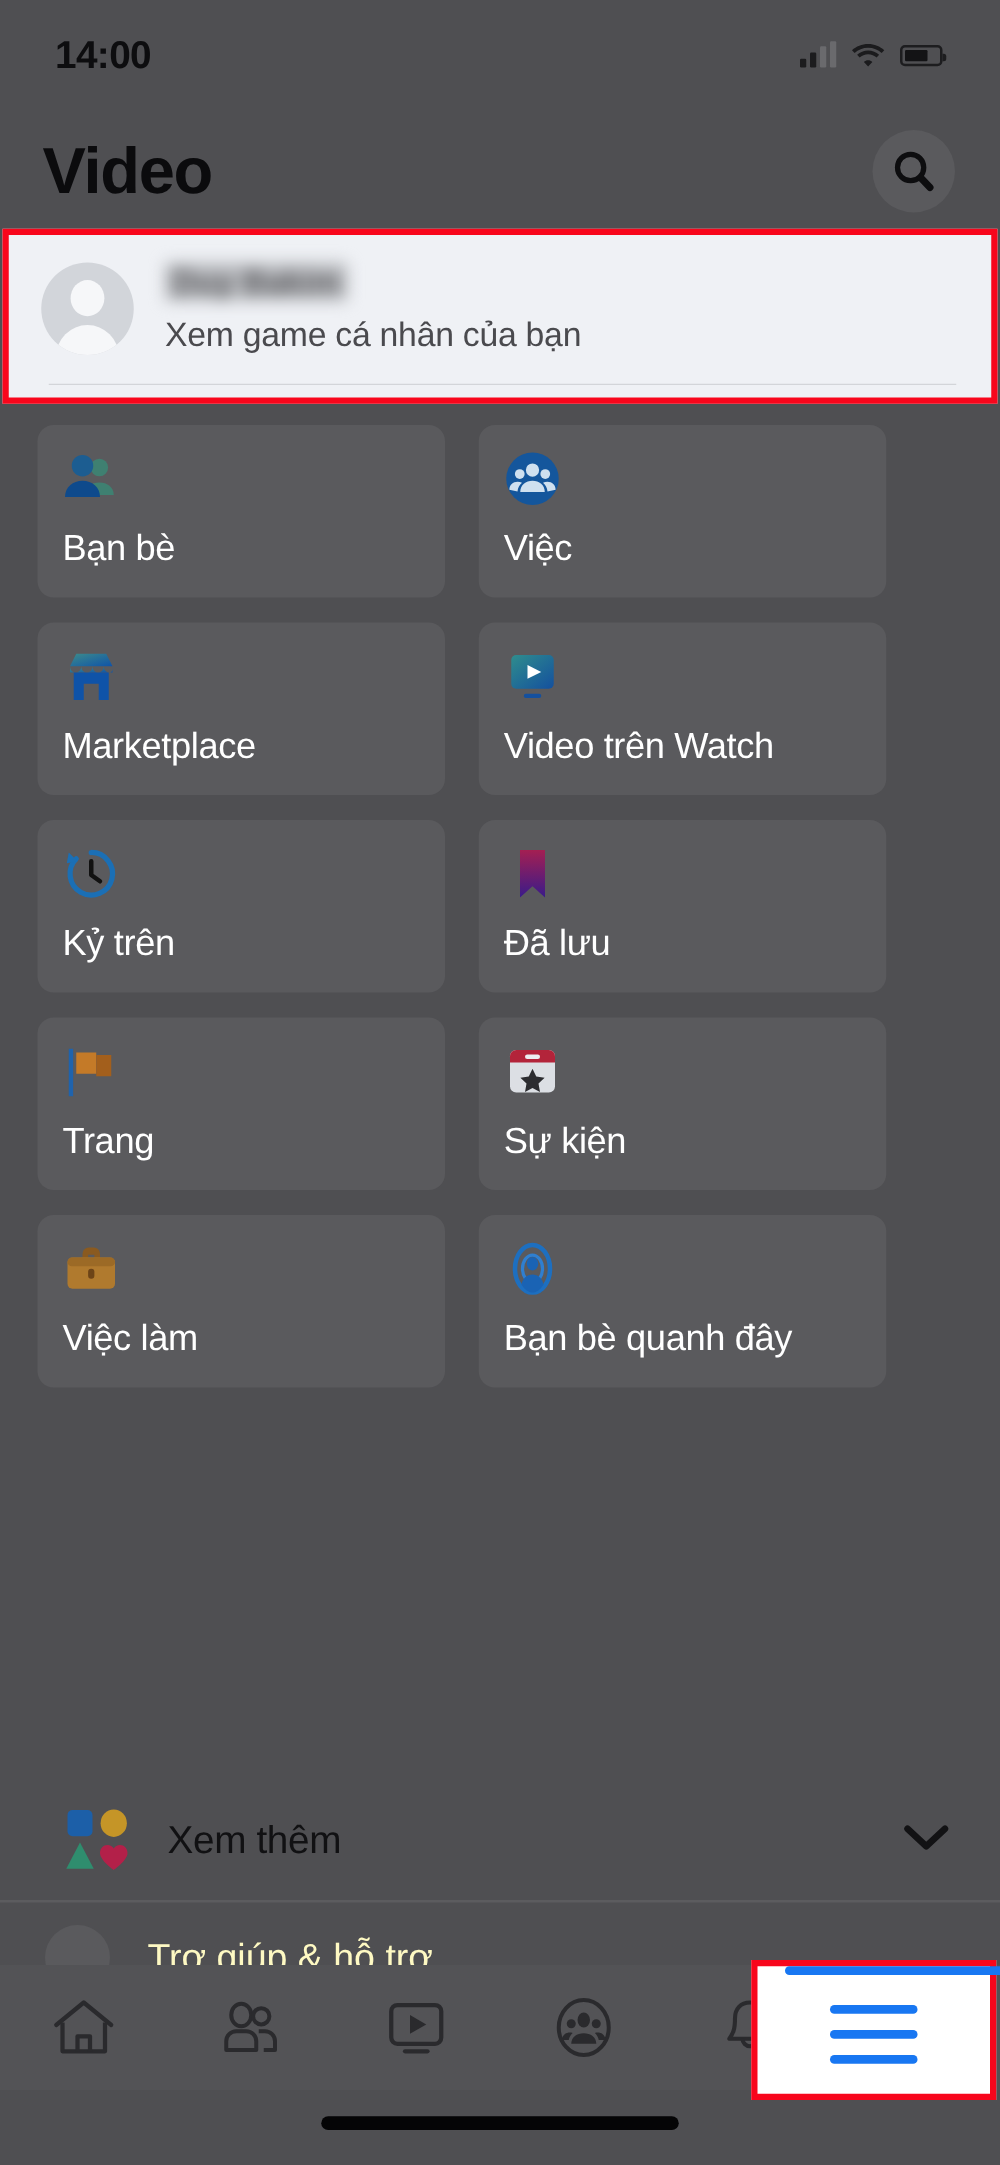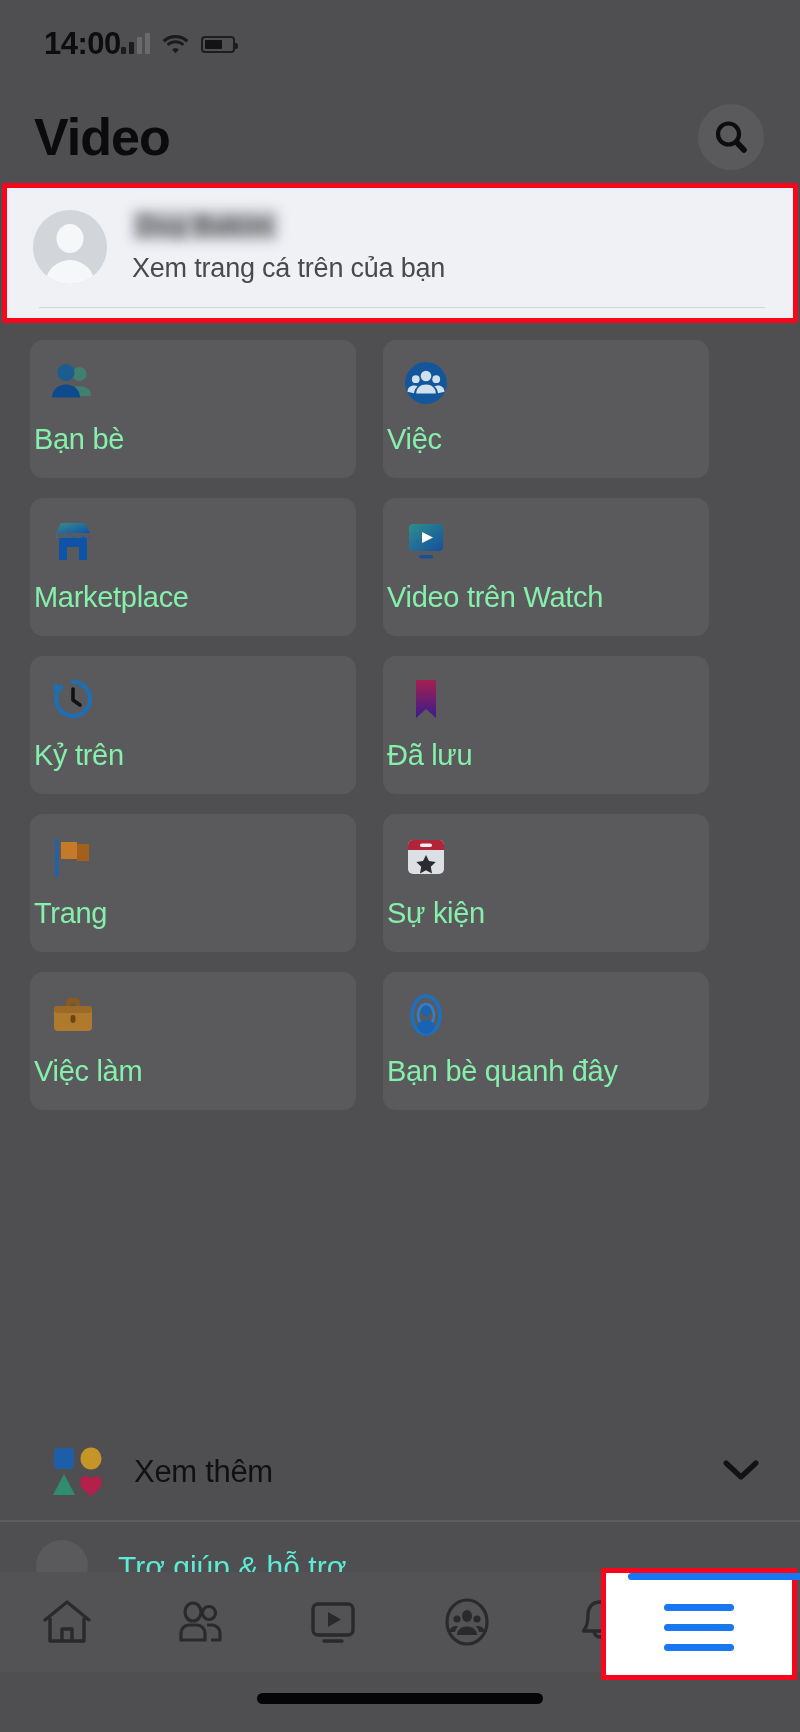--- a/index.html
+++ b/index.html
@@ -14,21 +14,21 @@
     width: 800px; height: 1732px;
     background: #4f4f52;
     overflow: hidden;
   }
   
 
   
   #status-bar {
     position: absolute; top: 0; left: 0;
     width: 800px; height: 88px;
-    display: flex; align-items: center; justify-content: flex-start;
+    display: flex; align-items: center; justify-content: space-between;
     padding: 0 46px 0 44px;
   }
   #status-time {
     font-size: 31px; font-weight: bold; color: #0d0d0f;
     letter-spacing: -0.5px;
   }
   #status-right { display: flex; align-items: center; gap: 12px; }
   .sig-bars { display: flex; align-items: flex-end; gap: 3px; height: 20px; }
   .sig-bars i { display: block; width: 5px; background: #1c1c1e; border-radius: 1px; }
   .sig-bars i:nth-child(1) { height: 7px; }
@@ -113,22 +113,22 @@
   }
   .tile {
     height: 138px;
     background: #5a5a5d;
     border-radius: 13px;
     padding: 20px 0 0 20px;
     position: relative;
   }
   .tile .ic { width: 46px; height: 46px; position: relative; }
   .tile .lbl {
-    position: absolute; left: 4px; bottom: 22px;
-    font-size: 29px; color: #86efac; letter-spacing: -0.3px;
+    position: absolute; left: 20px; bottom: 22px;
+    font-size: 29px; color: #ffffff; letter-spacing: -0.3px;
   }
 
   
   #see-more {
     position: absolute; top: 1424px; left: 0;
     width: 800px; height: 96px;
     display: flex; align-items: center;
     padding: 0 40px 0 52px;
   }
   #shapes-icon {
@@ -148,21 +148,21 @@
     position: absolute; top: 1528px; left: 0;
     width: 800px; height: 48px;
     display: flex; align-items: center; padding-left: 36px;
     overflow: hidden;
   }
   #cut-row .circ {
     width: 52px; height: 52px; border-radius: 50%; background: #5a5a5d;
     margin-top: 28px;
   }
   #cut-row .txt {
-    font-size: 30px; color: #5eead4; margin-left: 30px; margin-top: 30px;
+    font-size: 30px; color: #fef9c3; margin-left: 30px; margin-top: 30px;
     white-space: nowrap;
   }
 
   
   #bottom-nav {
     position: absolute; top: 1572px; left: 0;
     width: 800px; height: 100px;
     background: #535356;
     display: flex; align-items: center;
   }
@@ -228,21 +228,21 @@
   </div>
 
   <div id="profile-highlight">
     <div id="profile-row">
       <div id="avatar">
         <span class="head"></span>
           <span class="body"></span>
       </div>
       <div id="profile-text">
         <div id="profile-name">Duy Bakim</div>
-        <div id="profile-sub">Xem trang cá trên của bạn</div>
+        <div id="profile-sub">Xem game cá nhân của bạn</div>
       </div>
     </div>
     <div id="profile-divider"></div>
   </div>
 
   <div id="grid">
 
     <div class="tile">
       <div class="ic">
         <svg width="46" height="46" viewBox="0 0 46 46">

